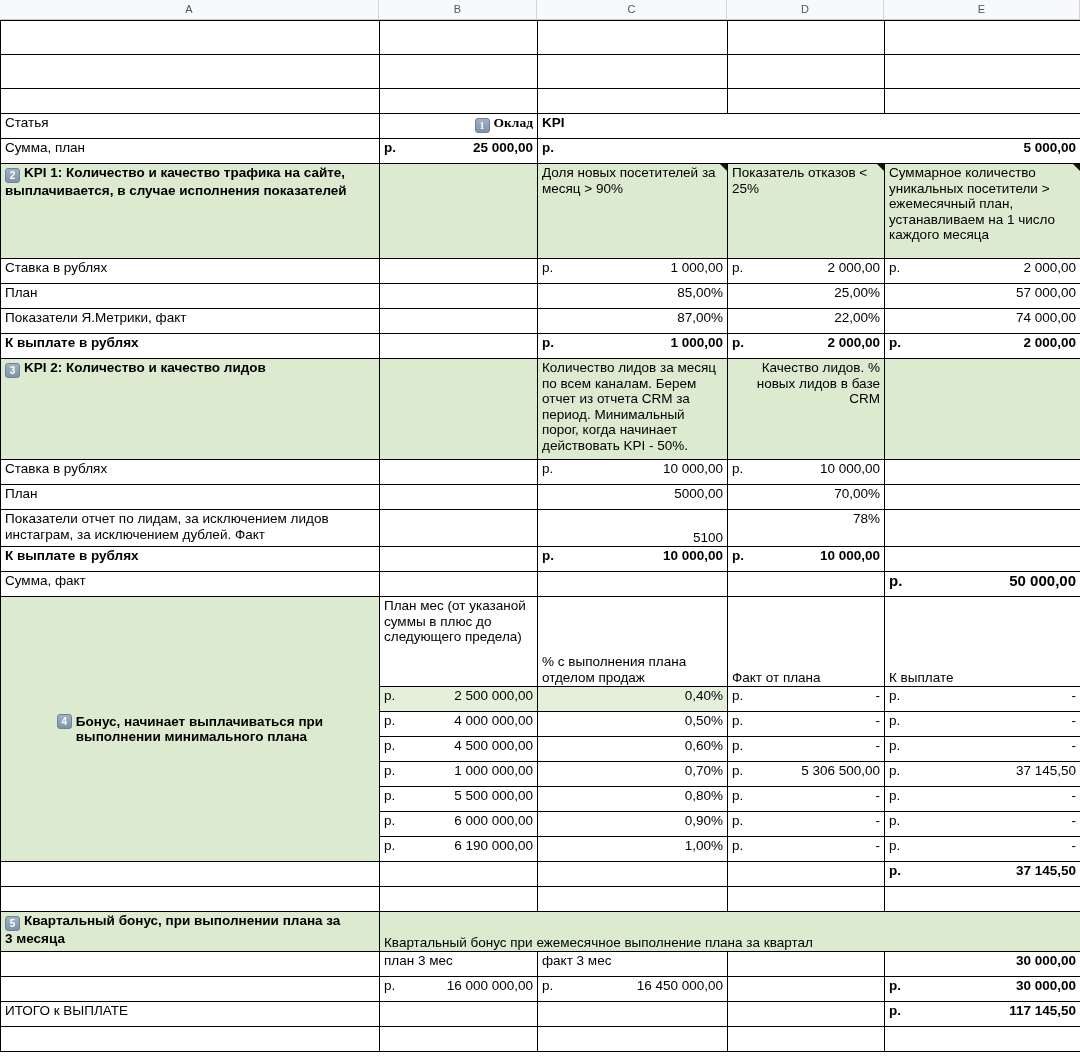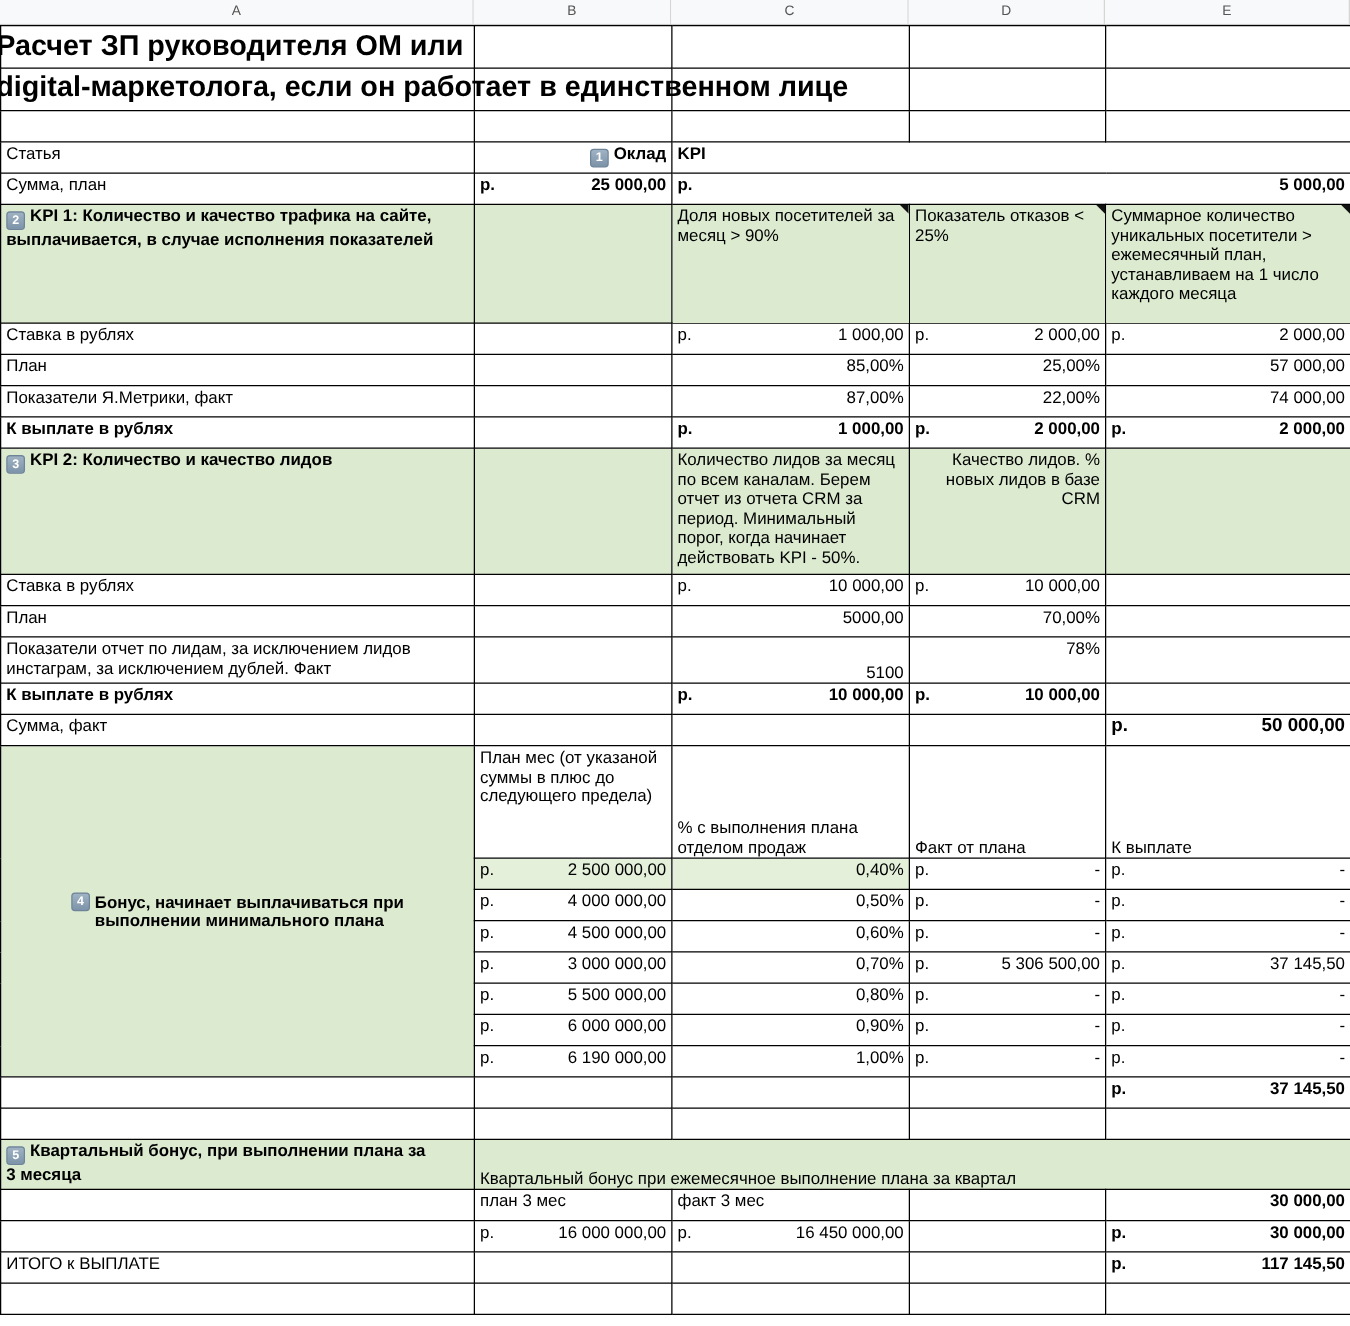--- a/index.html
+++ b/index.html
@@ -56,21 +56,21 @@
   td.faint { border: 1px solid #e3e3e3; }
   td.nob-r { border-right: none; }
 
   .green  { background: #dcead0 !important; }
   .lgreen { background: #e4f0da !important; }
 
   .b   { font-weight: bold; }
   .r   { text-align: right; }
   .c   { text-align: left; }
   .mid { vertical-align: middle; }
-  .nowrap { white-space: nowrap; }
+  .nowrap { white-space: nowrap; font-family: Liberation Serif, serif; }
 
   
   .cur {
     display: flex;
     justify-content: space-between;
     align-items: flex-start;
     width: 100%;
     white-space: nowrap;
   }
   .cur .sym { padding-right: 6px; }
@@ -127,24 +127,20 @@
 <div id="sheet">
 
   <div class="colhdr-row">
     <div class="colhdr" style="width:379px">A</div>
     <div class="colhdr" style="width:158px">B</div>
     <div class="colhdr" style="width:190px">C</div>
     <div class="colhdr" style="width:157px">D</div>
     <div class="colhdr" style="width:196px">E</div>
   </div>
 
-  <div class="title-wrap">
-    <div class="title-line">Расчет ЗП руководителя ОМ или</div>
-    <div class="title-line">digital-маркетолога, если он работает в единственном лице</div>
-  </div>
 
   <table class="grid">
     <colgroup>
       <col style="width:379px">
       <col style="width:158px">
       <col style="width:190px">
       <col style="width:157px">
       <col style="width:196px">
     </colgroup>
 
@@ -413,21 +409,21 @@
             <span class="cur">
               <span class="sym">р.</span>
               <span class="amt">-</span>
             </span>
           </td>
     </tr>
     <tr>
       <td class="mid">
             <span class="cur">
               <span class="sym">р.</span>
-              <span class="amt">3 000 000,00</span>
+              <span class="amt">1 000 000,00</span>
             </span>
           </td>
       <td class="r mid">0,70%</td>
       <td class="mid">
             <span class="cur">
               <span class="sym">р.</span>
               <span class="amt">5 306 500,00</span>
             </span>
           </td>
       <td class="mid">

